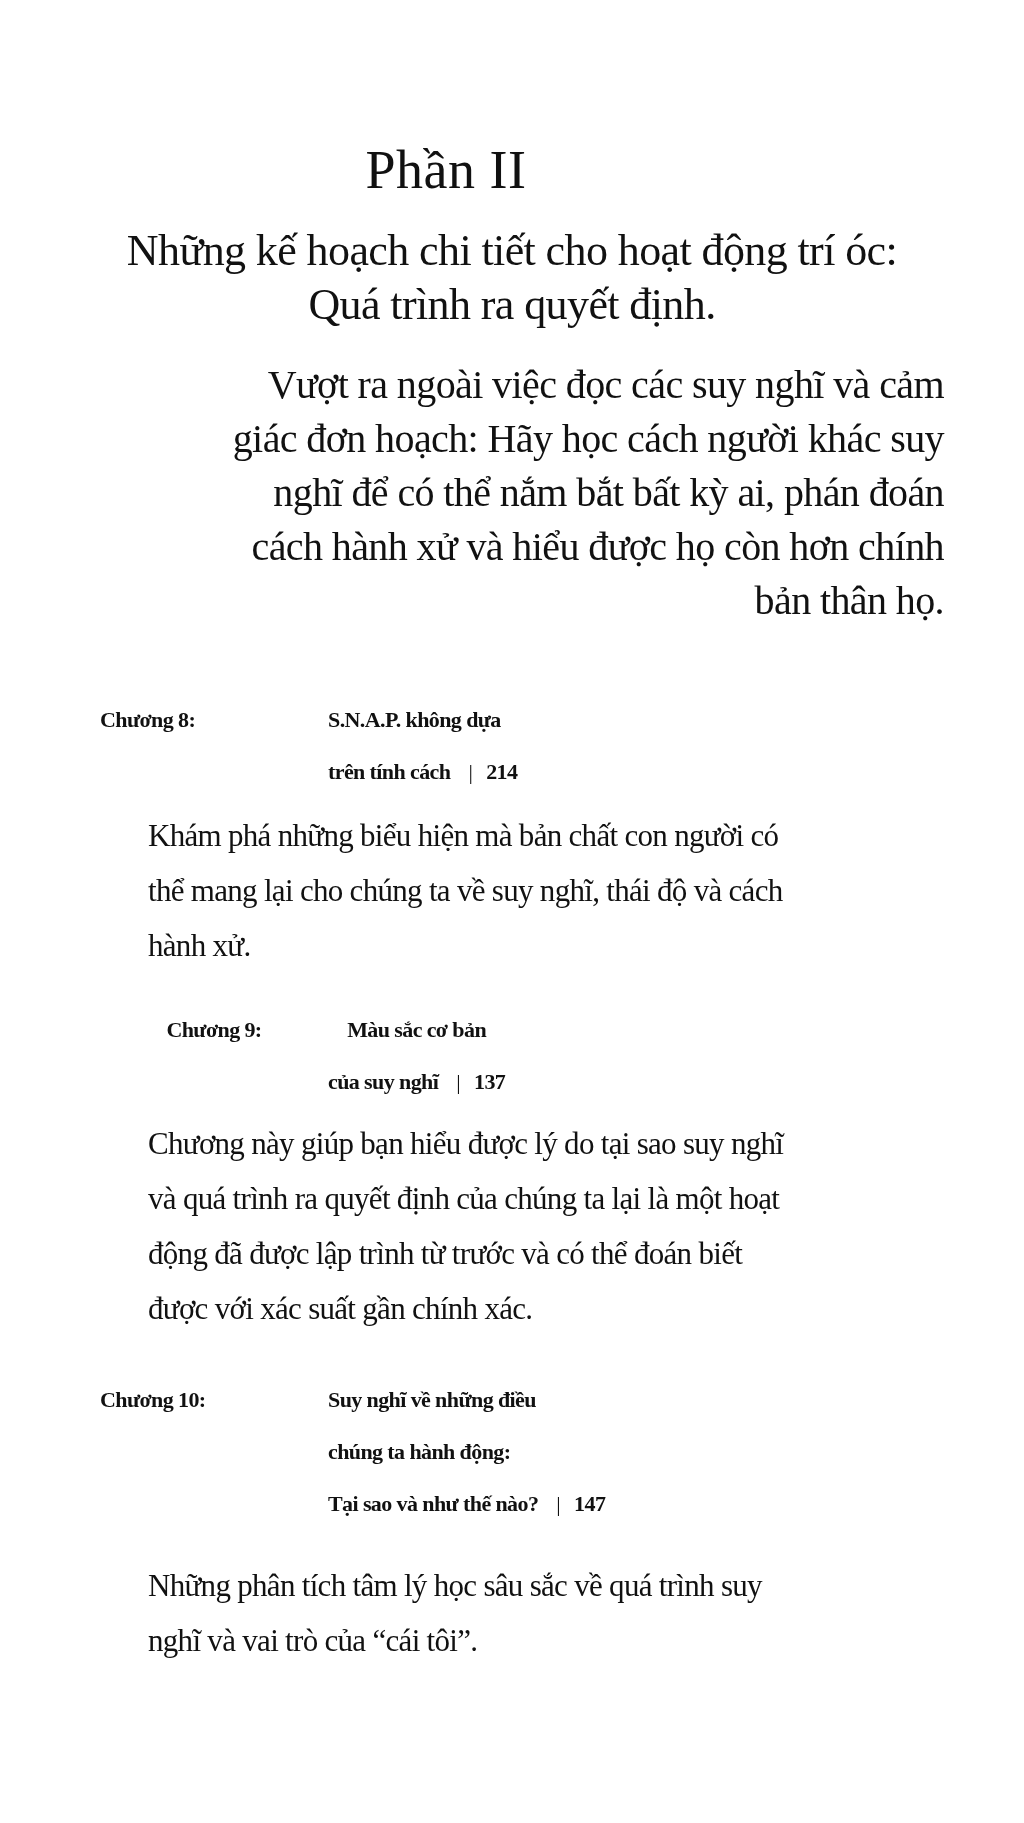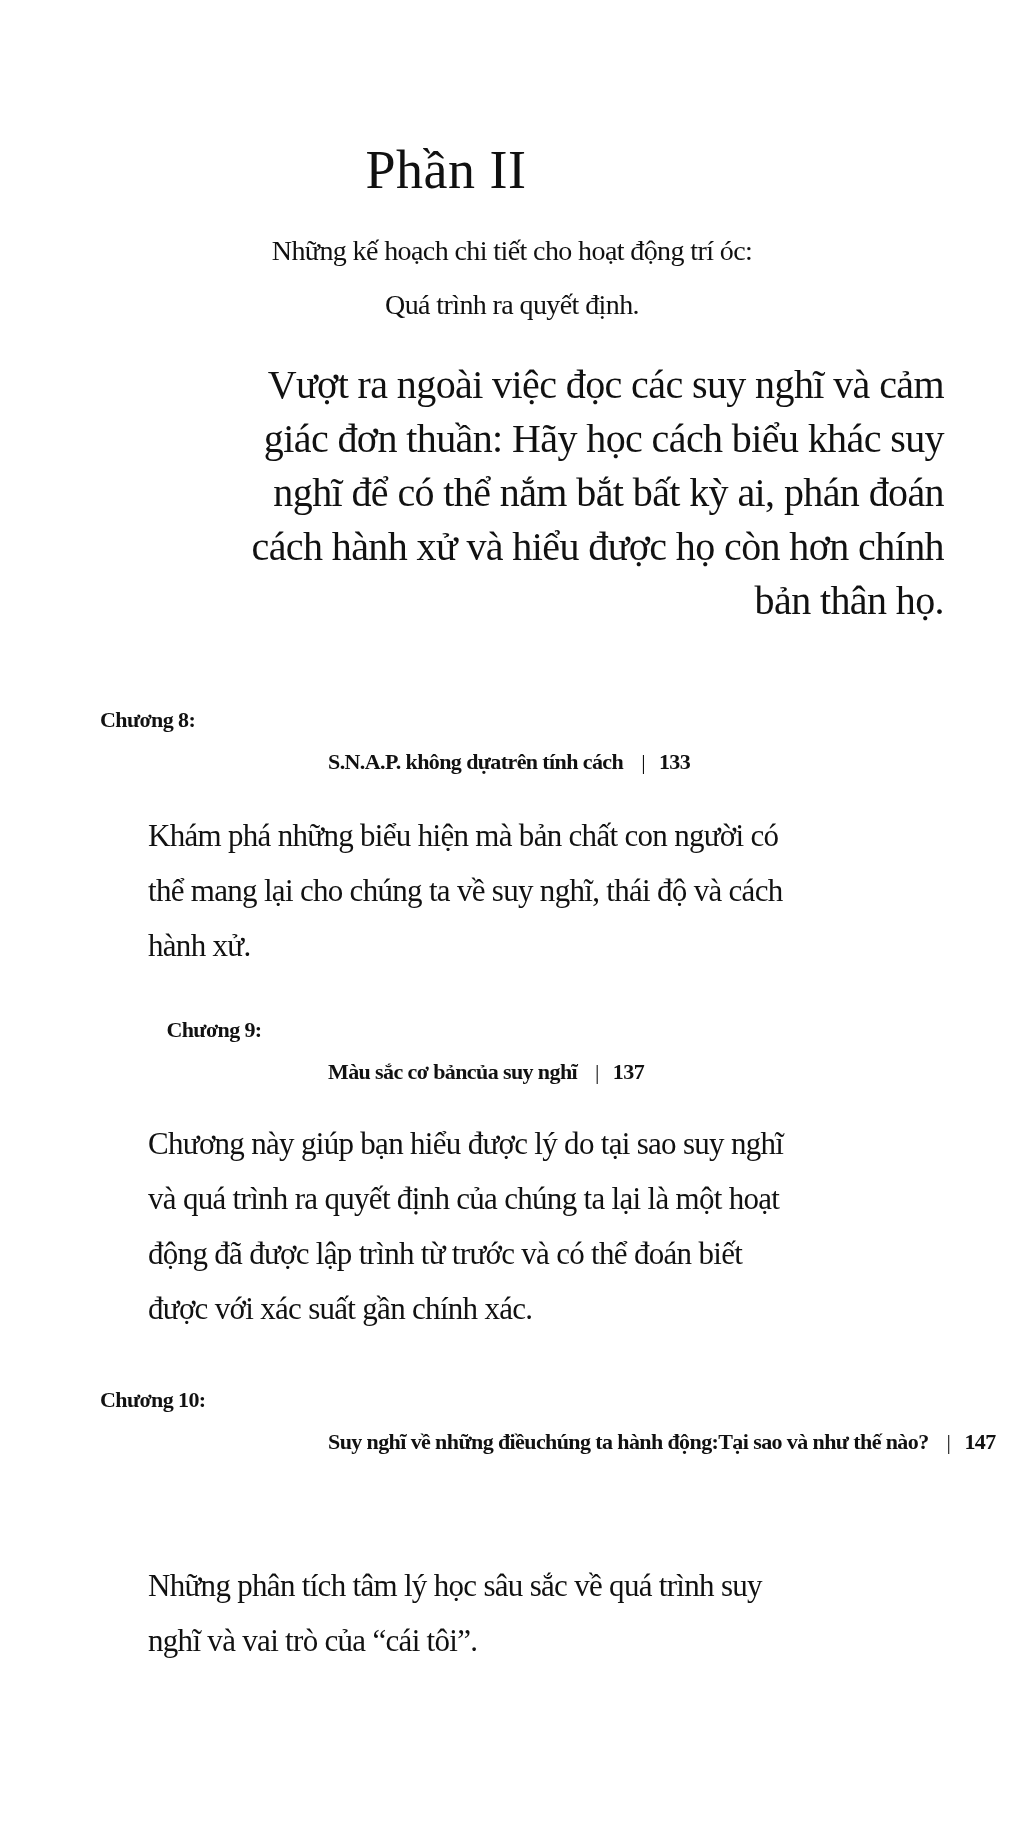--- a/index.html
+++ b/index.html
@@ -27,21 +27,21 @@
       text-align: center;
       font-size: 54px;
       line-height: 64px;
       letter-spacing: 0.5px;
     }
     .part-subtitle {
       position: absolute;
       left: 60px; width: 904px;
       top: 224px;
       text-align: center;
-      font-size: 28px;
+      font-size: 44px;
       line-height: 54px;
       letter-spacing: -0.6px;
     }
     .part-intro {
       position: absolute;
       left: 80px; width: 864px;
       top: 358px;
       text-align: right;
       font-size: 40px;
       line-height: 54px;
@@ -55,22 +55,21 @@
       line-height: 52px;
       letter-spacing: -0.6px;
       display: flex;
     }
     .chapter-label {
       width: 228px;
       flex: none;
     }
     .chapter-lines {
       display: flex;
-      flex-direction: row;
-      margin-top: 42px;
+      flex-direction: column;
     }
     .chapter-lines .sep {
       display: inline-block;
       margin: 0 14px 0 18px;
       font-weight: normal;
     }
     .chapter-desc {
       position: absolute;
       left: 104px;
       width: 880px;
@@ -87,31 +86,31 @@
 
   <div class="part-title">Phần II</div>
 
   <div class="part-subtitle">
     <div>Những kế hoạch chi tiết cho hoạt động trí óc:</div>
     <div>Quá trình ra quyết định.</div>
   </div>
 
   <div class="part-intro">
     <div>Vượt ra ngoài việc đọc các suy nghĩ và cảm</div>
-    <div>giác đơn thuần: Hãy học cách biểu khác suy</div>
+    <div>giác đơn hoạch: Hãy học cách người khác suy</div>
     <div>nghĩ để có thể nắm bắt bất kỳ ai, phán đoán</div>
     <div>cách hành xử và hiểu được họ còn hơn chính</div>
     <div>bản thân họ.</div>
   </div>
 
   <div class="chapter-head" style="top:694px;">
     <div class="chapter-label">Chương 8:</div>
     <div class="chapter-lines">
       <span>S.N.A.P. không dựa</span>
-      <span><span>trên tính cách</span><span class="sep">|</span><span>133</span></span>
+      <span><span>trên tính cách</span><span class="sep">|</span><span>214</span></span>
     </div>
   </div>
   <div class="chapter-desc" style="top:808px;">
     <div>Khám phá những biểu hiện mà bản chất con người có</div>
     <div>thể mang lại cho chúng ta về suy nghĩ, thái độ và cách</div>
     <div>hành xử.</div>
   </div>
 
   <div class="chapter-head" style="top:1004px;text-align:center;">
     <div class="chapter-label">Chương 9:</div>

